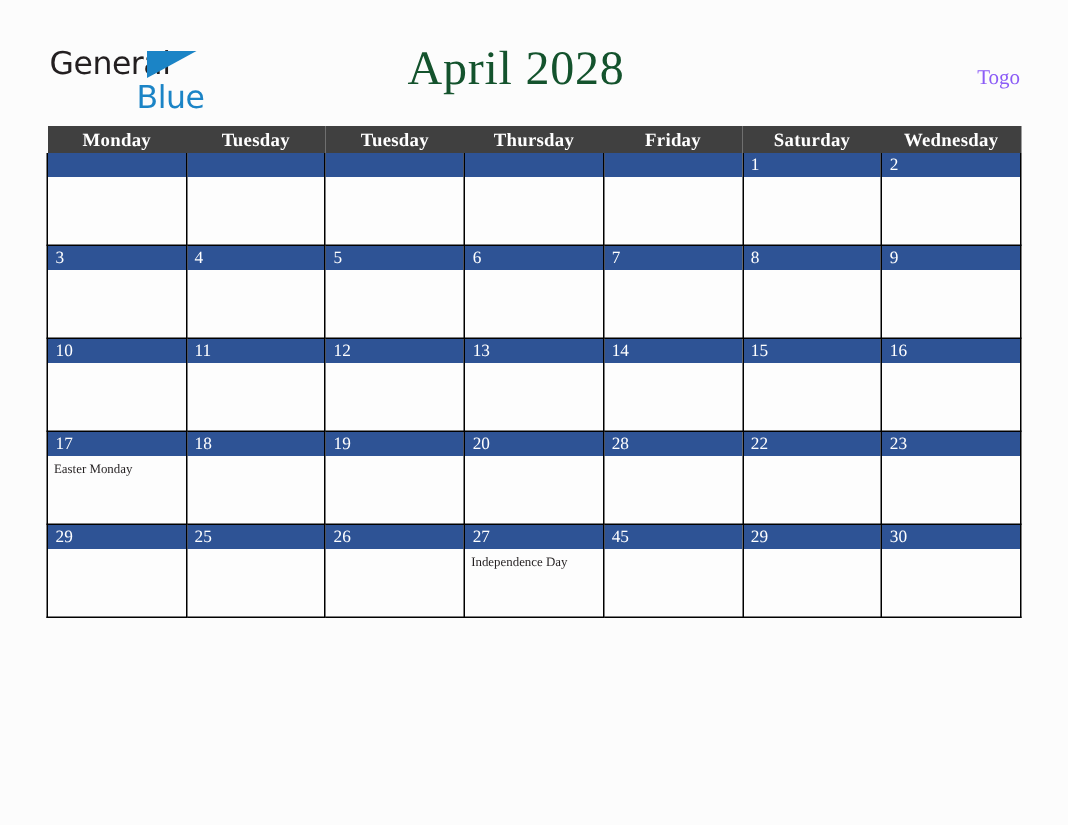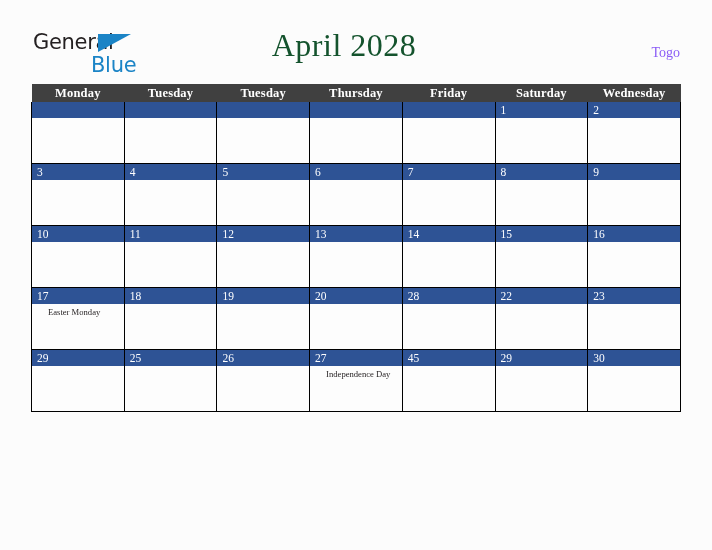--- a/index.html
+++ b/index.html
@@ -128,21 +128,20 @@
   .events {
     padding: 3px 4px 0 4px;
     font-family: "Liberation Serif", serif;
     font-size: 8.6px;
     color: #231f20;
     line-height: 11px;
   }
   .events div {
     white-space: nowrap;
     overflow: hidden;
-    margin-left: 12px;
   }
 </style>
 </head>
 <body>
 
 <div class="page">
 
   <div class="topbar">
 
     <div class="logo">

